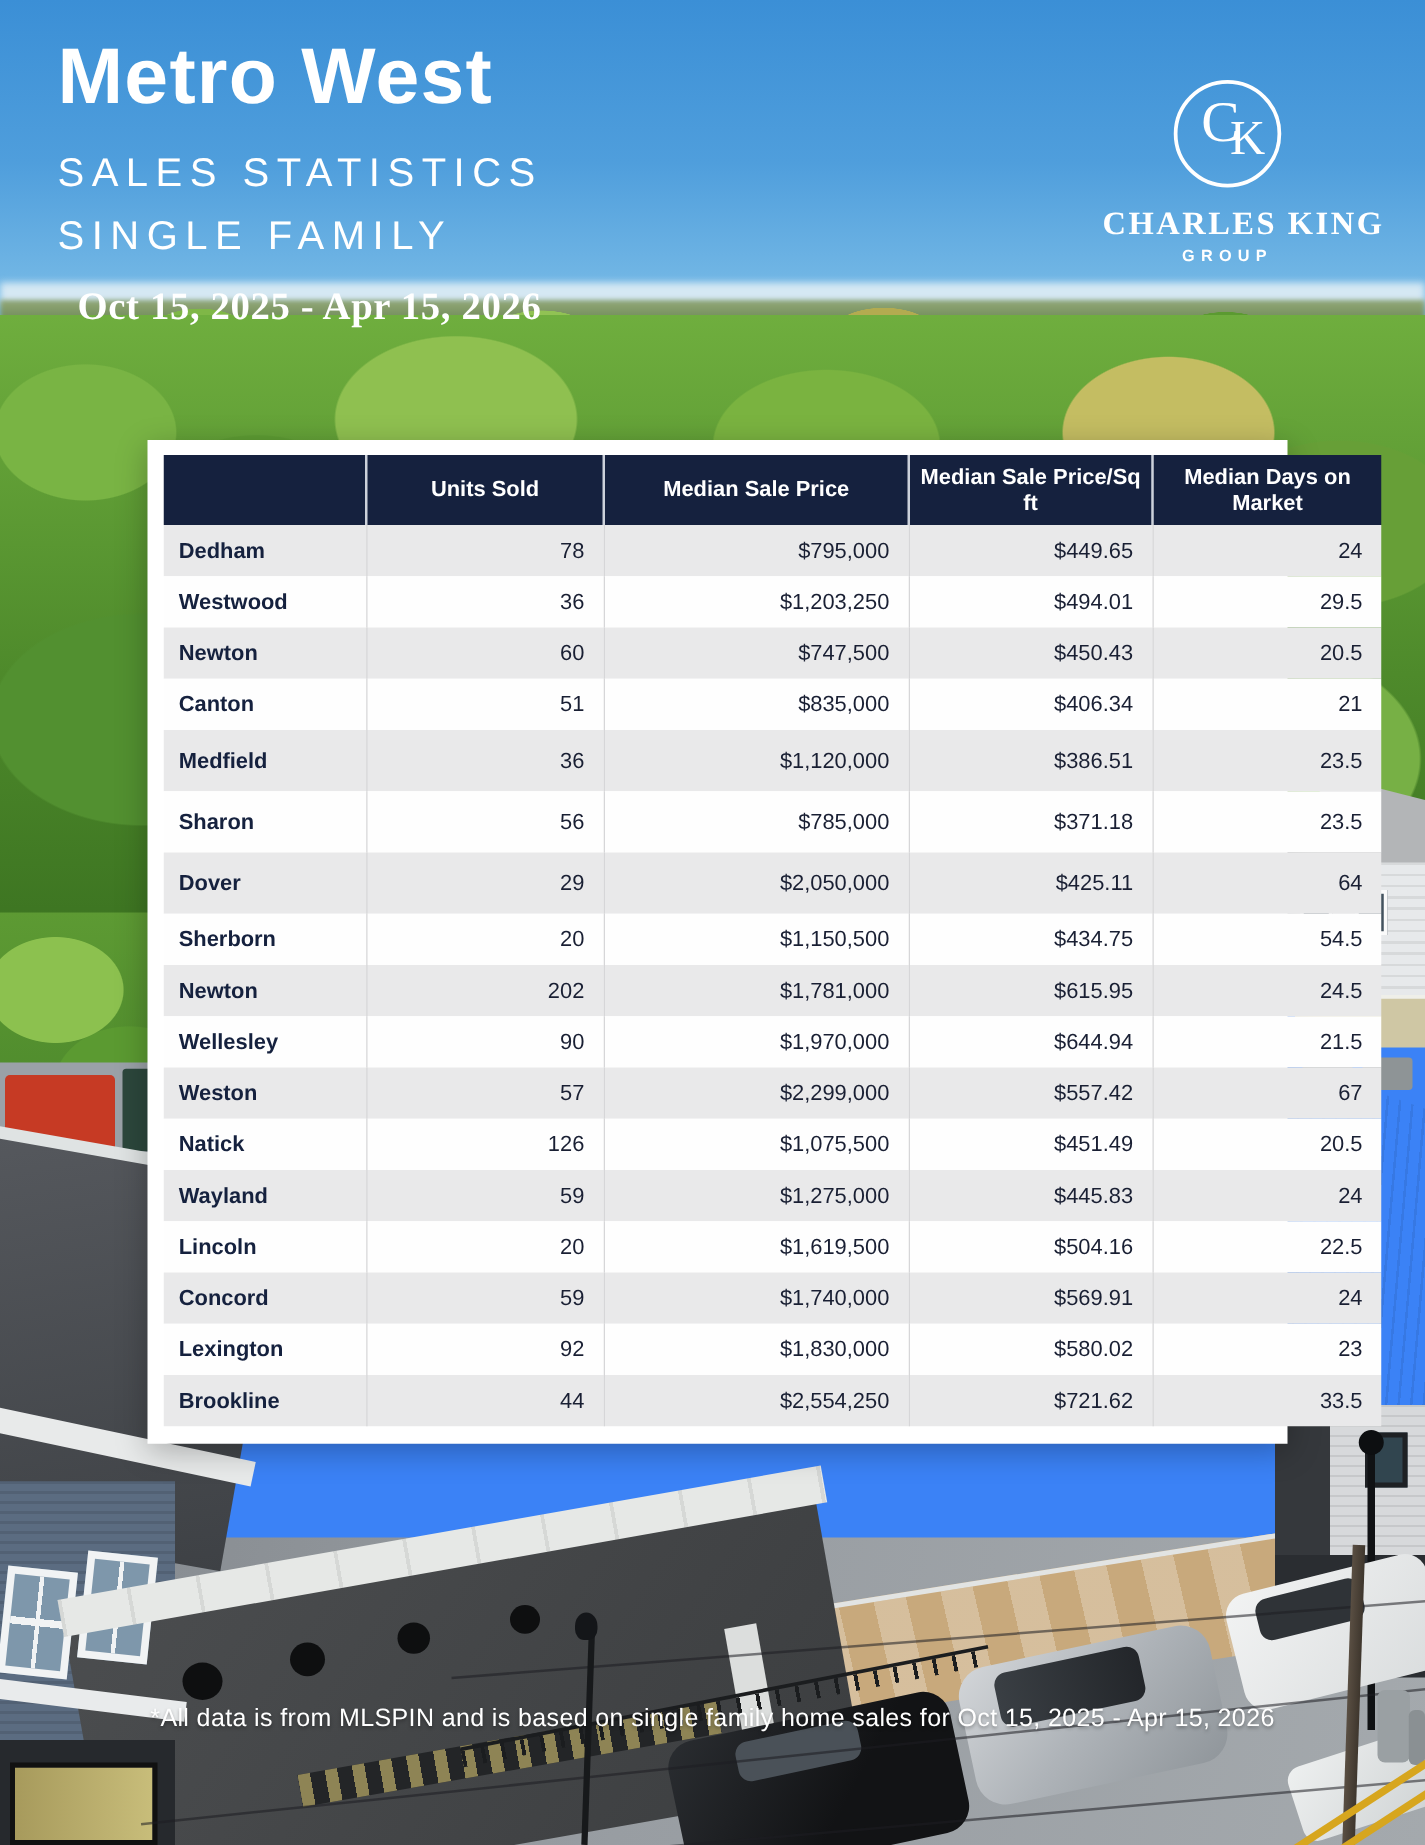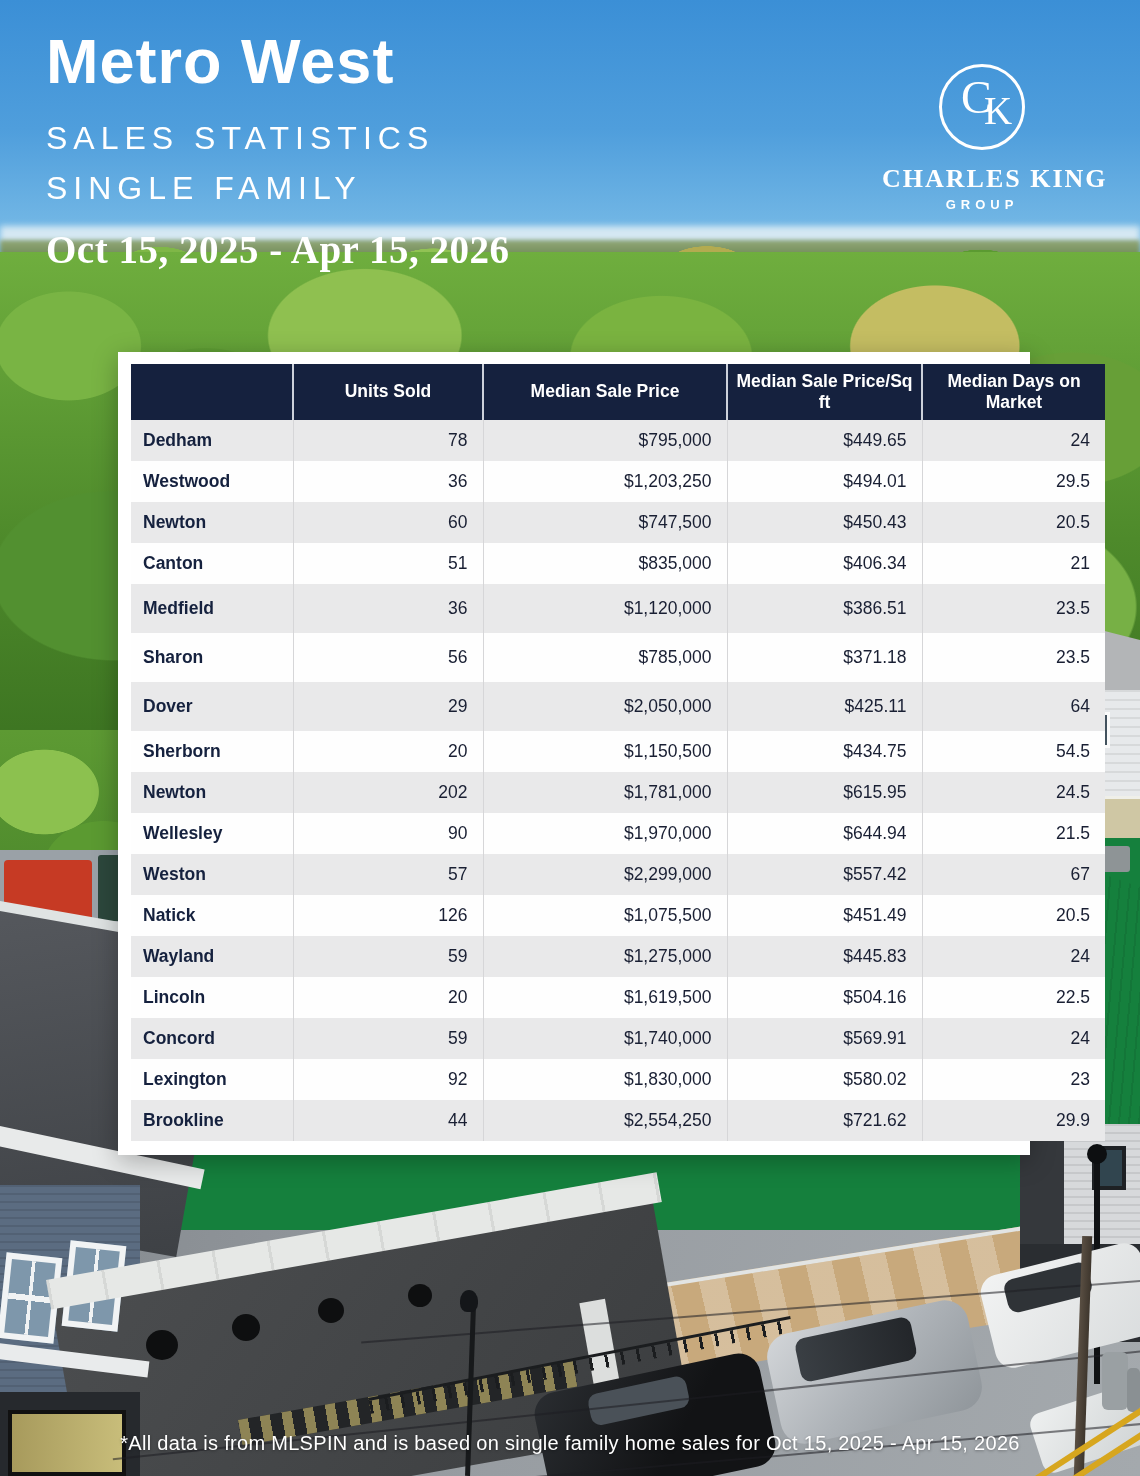--- a/index.html
+++ b/index.html
@@ -1,17 +1,17 @@
 <!DOCTYPE html>
 <html><head>
 <meta charset="utf-8">
 <style>
   html,body{margin:0;padding:0;}
   body{width:1140px;height:1476px;font-family:"Liberation Sans",sans-serif;}
-  .canvas{position:relative;width:1140px;height:1476px;overflow:hidden;background:#15803d;}
+  .canvas{position:relative;width:1140px;height:1476px;overflow:hidden;background:#3b82f6;}
   .shape{position:absolute;}
 
   
   .sky{left:0;top:0;width:1140px;height:370px;z-index:1;
     background:linear-gradient(180deg,#3b8fd6 0%,#4f9edc 35%,#7ebfe8 70%,#b5dcf2 100%);}
   .haze{left:0;top:226px;width:1140px;height:18px;background:#d5e8f3;filter:blur(3px);z-index:1;}
   .ridge{left:0;top:240px;width:1140px;height:24px;z-index:1;
     background:linear-gradient(180deg,#93a877 0%,#5f7d4b 100%);filter:blur(2px);}
   .canopy-bumps{left:0;top:230px;width:1140px;height:50px;z-index:2;background:
     radial-gradient(58px 30px at 4% 85%,#6ba63a 0 60%,transparent 61%),
@@ -129,21 +129,21 @@
   .transformer2{left:1127px;top:1368px;width:13px;height:44px;background:#8a9093;border-radius:5px;z-index:7;}
   .yellowline{width:185px;height:6px;background:#d7a61e;transform:rotate(-33deg);z-index:7;}
   .yellow1{left:1005px;top:1436px;} .yellow2{left:1018px;top:1452px;}
   .lamp-pole{left:468px;top:1306px;width:5px;height:170px;background:#17191b;transform:rotate(2deg);z-index:7;}
   .lamp-head{left:460px;top:1290px;width:18px;height:22px;background:#141619;border-radius:50% 50% 40% 40%;z-index:7;}
 
   
   .title-block{left:46px;top:28px;z-index:11;color:#fff;}
   .main-title{margin:0;font-size:63px;font-weight:700;letter-spacing:1px;line-height:1.05;}
   .subtitle{margin-top:20px;font-size:32px;font-weight:400;letter-spacing:6px;line-height:1.55;}
-  .date-range{margin-top:14px;font-family:"Liberation Serif",serif;font-weight:700;font-size:39px;letter-spacing:.5px;}
+  .date-range{margin-top:14px;font-family:"Liberation Serif",serif;font-weight:700;font-size:31px;letter-spacing:.5px;margin-left:16px;}
 
   
   .logo{left:882px;top:64px;width:200px;text-align:center;color:#fff;z-index:11;}
   .ck-circle{width:86px;height:86px;border:3px solid #fff;border-radius:50%;margin:0 auto;position:relative;box-sizing:border-box;}
   .ck-c{position:absolute;left:19px;top:8px;font-family:"Liberation Serif",serif;font-size:46px;line-height:1;}
   .ck-k{position:absolute;left:42px;top:24px;font-family:"Liberation Serif",serif;font-size:39px;line-height:1;}
   .logo-name{margin-top:14px;font-family:"Liberation Serif",serif;font-weight:700;font-size:26px;letter-spacing:2px;white-space:nowrap;}
   .logo-group{margin-top:3px;font-size:13px;font-weight:700;letter-spacing:5px;}
 
   
@@ -159,21 +159,21 @@
   tbody tr{height:41px;}
   tbody tr.tall{height:49px;}
   tbody tr:nth-child(odd){background:#e9e9ea;}
   tbody tr:nth-child(even){background:#fefefe;}
   tbody td{font-size:17.5px;vertical-align:middle;color:#191f33;}
   tbody td + td{border-left:1.5px solid #d6d6d8;}
   td.town{font-weight:700;color:#15213e;text-align:left;padding-left:12px;}
   td.num{text-align:right;padding-right:15px;}
 
   
-  .footer{left:0;right:0;top:1432px;text-align:center;color:#fff;font-size:20px;letter-spacing:.3px;
+  .footer{left:0;right:0;top:1364px;text-align:center;color:#fff;font-size:20px;letter-spacing:.3px;
     z-index:12;text-shadow:0 1px 3px rgba(0,0,0,.35);}
 </style>
 </head>
 <body>
 
 <div class="canvas">
 
   <div class="shape sky"></div>
   <div class="shape haze"></div>
   <div class="shape ridge"></div>
@@ -385,20 +385,20 @@
             <td class="num">92</td>
             <td class="num">$1,830,000</td>
             <td class="num">$580.02</td>
             <td class="num">23</td>
           </tr>
           <tr>
             <td class="town">Brookline</td>
             <td class="num">44</td>
             <td class="num">$2,554,250</td>
             <td class="num">$721.62</td>
-            <td class="num">29.9</td>
+            <td class="num">33.5</td>
           </tr>
         </tbody>
     </table>
   </div>
 
   <div class="shape footer">*All data is from MLSPIN and is based on single family home sales for Oct 15, 2025 - Apr 15, 2026</div>
 </div>
 
 </body></html>

